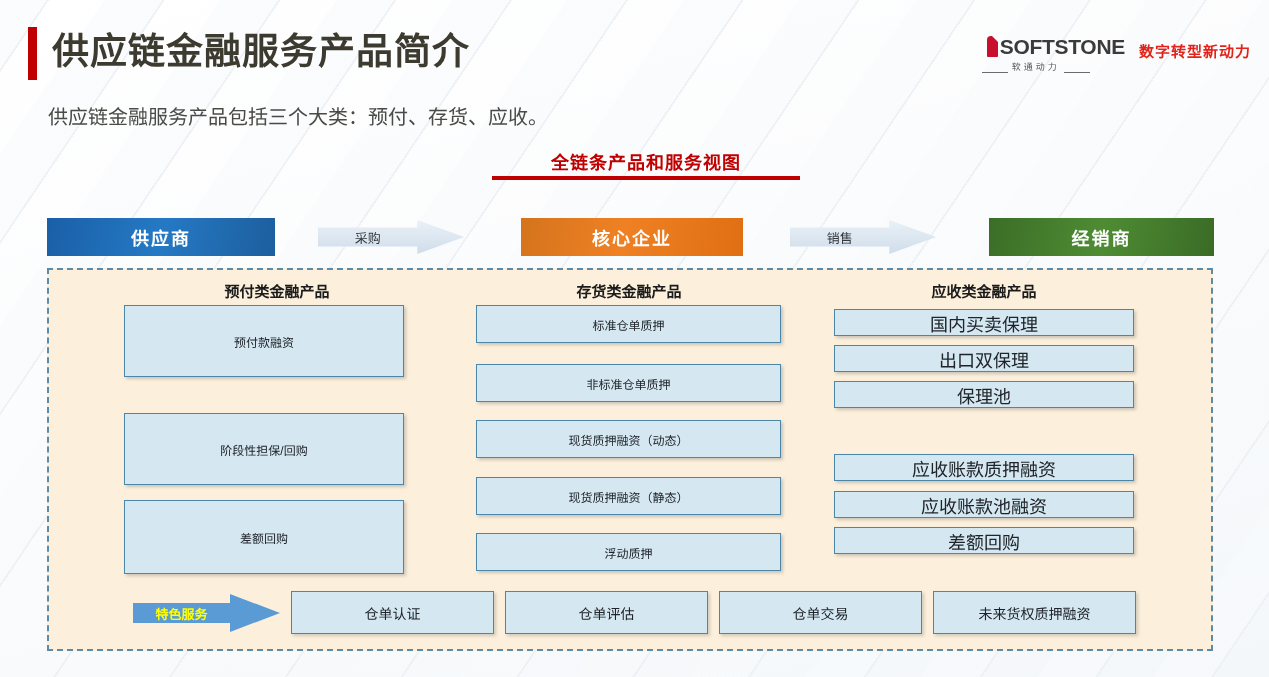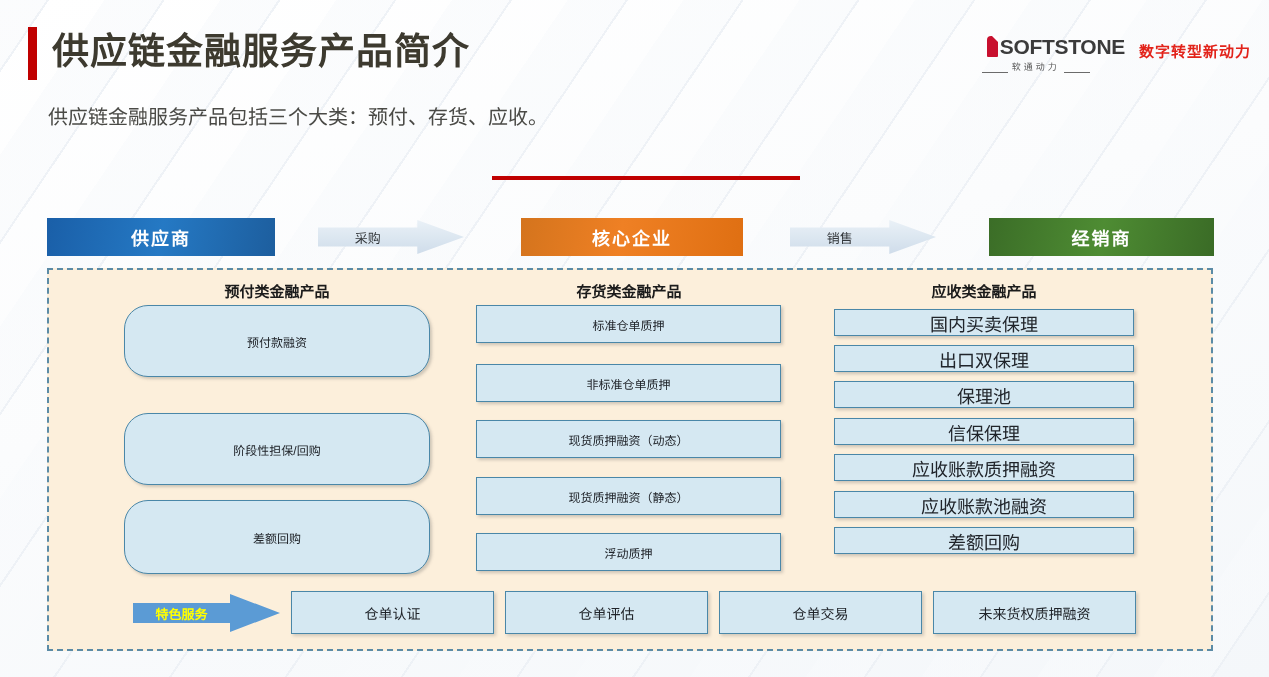--- a/index.html
+++ b/index.html
@@ -240,21 +240,21 @@
     box-shadow: 2px 2px 3px rgba(90, 90, 90, 0.28);
     display: flex;
     align-items: center;
     justify-content: center;
     font-size: 12px;
     color: #20242a;
     text-align: center;
   }
 
   
-  .c1box { left: 124px; width: 306px; border-radius: 24px; }
+  .c1box { left: 124px; width: 280px; }
   .c1box.b0 { top: 305px; height: 72px; }
   .c1box.b1 { top: 413px; height: 72px; }
   .c1box.b2 { top: 500px; height: 74px; }
 
   
   .c2box { left: 476px; width: 305px; }
   .c2box.b0 { top: 305px; height: 38px; }
   .c2box.b1 { top: 364px; height: 38px; }
   .c2box.b2 { top: 420px; height: 38px; }
   .c2box.b3 { top: 477px; height: 38px; }
@@ -335,20 +335,21 @@
       </div>
       <div class="logo-cn-row">
         <span class="logo-rule"></span>
         <span class="logo-cn">软通动力</span>
         <span class="logo-rule"></span>
       </div>
     </div>
     <div class="logo-slogan">数字转型新动力</div>
   </div>
 
+  <div class="diagram-title">全链条产品和服务视图</div>
   <div class="diagram-title-rule"></div>
 
   <div class="chain-bar chain-supplier">
     <span>供应商</span>
   </div>
 
   <div class="flow-arrow arrow-purchase">
     <div class="arrow-shape"></div>
     <div class="arrow-label">采购</div>
   </div>
@@ -378,21 +379,20 @@
 
   <div class="pbox c2box b0">标准仓单质押</div>
   <div class="pbox c2box b1">非标准仓单质押</div>
   <div class="pbox c2box b2">现货质押融资（动态）</div>
   <div class="pbox c2box b3">现货质押融资（静态）</div>
   <div class="pbox c2box b4">浮动质押</div>
 
   <div class="pbox c3box b0">国内买卖保理</div>
   <div class="pbox c3box b1">出口双保理</div>
   <div class="pbox c3box b2">保理池</div>
-  <div class="pbox c3box b3">信保保理</div>
   <div class="pbox c3box b4">应收账款质押融资</div>
   <div class="pbox c3box b5">应收账款池融资</div>
   <div class="pbox c3box b6">差额回购</div>
 
   <div class="feature-arrow">
     <div class="arrow-shape"></div>
     <div class="arrow-label">特色服务</div>
   </div>
 
   <div class="fbox f0">仓单认证</div>

